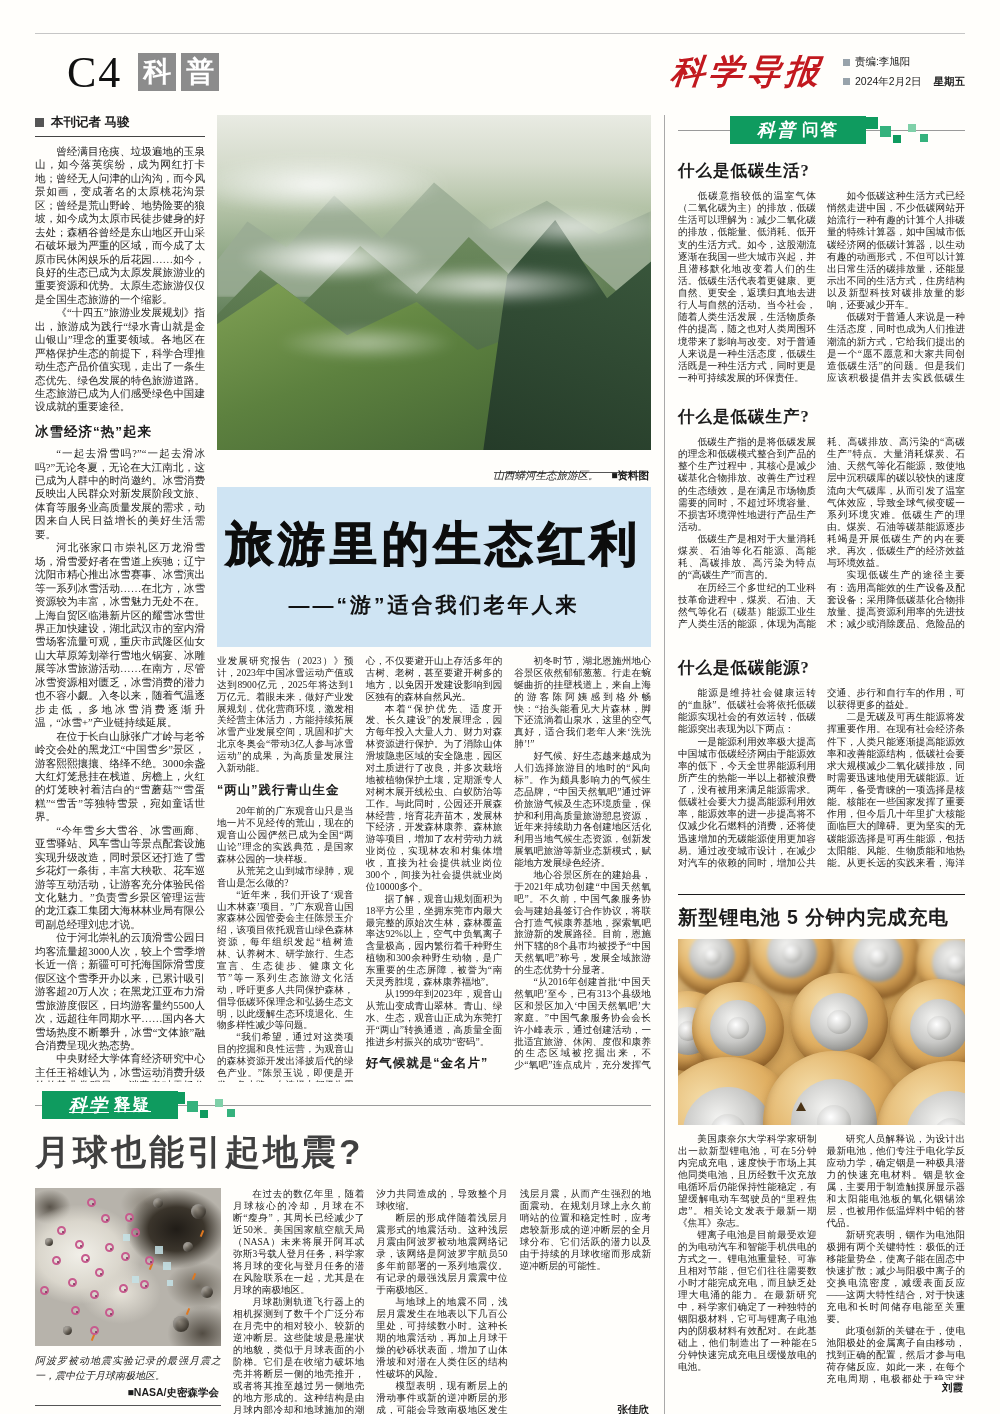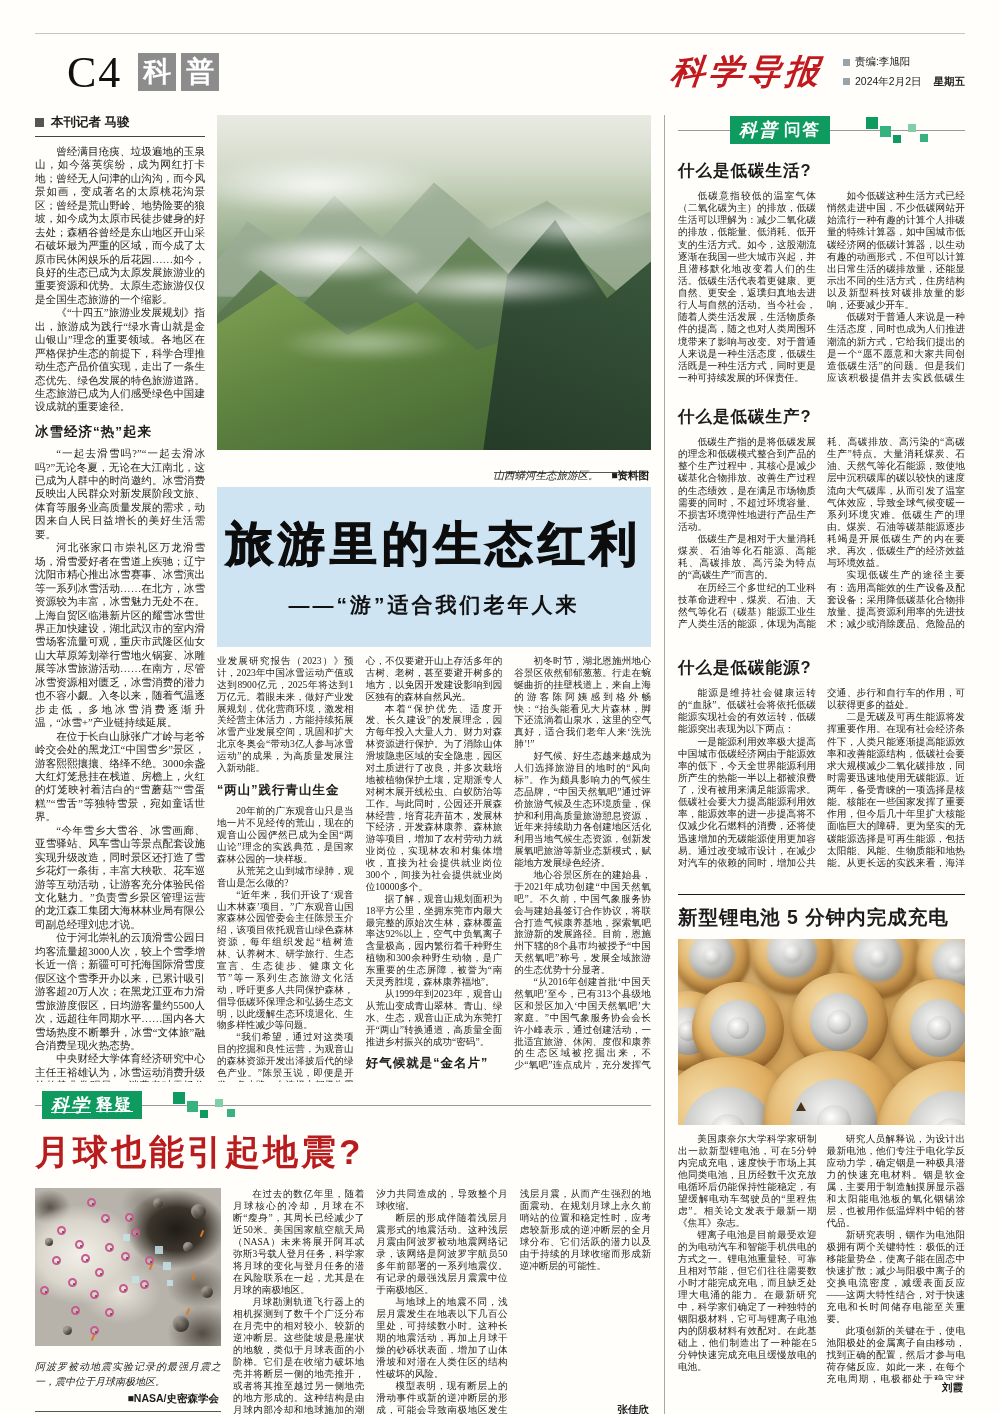--- a/index.html
+++ b/index.html
@@ -81,33 +81,33 @@
      letter-spacing:3px;margin-top:15px;color:#111;}
 
   .centerflow{margin-top:8px;height:438px;overflow:hidden;column-count:3;column-gap:12px;column-fill:auto;
      font-size:9.6px;line-height:1.24;}
   .centerflow h3{font-size:12.5px;}
 
   
   .badgerow{position:relative;height:30px;}
   .badgerow::before{content:"";position:absolute;left:0;right:0;top:15px;border-top:1px solid #9a9a9a;}
   .badge{position:absolute;top:1px;display:inline-flex;align-items:center;background:var(--green);
-     color:#fff;height:28px;padding:0 9px;}
+     color:#fff;height:28px;padding:0 27px;}
   .badge .cal{font-family:"Liberation Serif",serif;font-style:italic;font-weight:bold;font-size:18px;letter-spacing:2px;margin-right:5px;}
   .badge .plain{font-family:"Liberation Sans",sans-serif;font-weight:bold;font-size:16.5px;letter-spacing:2px;}
   .pix{position:absolute;top:2px;width:70px;height:28px;}
   .pix i{position:absolute;background:var(--green);}
   .pix i:nth-child(1){left:0;top:0;width:12px;height:12px;}
   .pix i:nth-child(2){left:14px;top:9px;width:11px;height:11px;background:#35b27d;}
   .pix i:nth-child(3){left:27px;top:18px;width:8px;height:8px;}
   .pix i:nth-child(4){left:42px;top:7px;width:8px;height:8px;background:#7fd0a8;}
   .pix i:nth-child(5){left:54px;top:17px;width:8px;height:8px;background:#35b27d;}
 
   
-  .qhead{font-family:Liberation Sans, sans-serif;font-size:16.5px;font-weight:bold;
+  .qhead{font-family:Liberation Serif, serif;font-size:16.5px;font-weight:bold;
      margin:15px 0 8px;letter-spacing:1px;}
   .twocol{column-count:2;column-gap:11px;column-fill:auto;overflow:hidden;font-size:9.7px;line-height:1.25;}
   .h-q1{height:201px;} .h-q2{height:206px;} .h-q3{height:196px;}
   .rdivider{border-top:1.5px solid #1a1a1a;margin:11px 0 9px;}
 
   .batttitle{font-family:"Liberation Sans","DejaVu Sans",sans-serif;font-size:19.5px;font-weight:bold;
      letter-spacing:1px;margin:2px 0 8px;}
   .battfig{position:relative;height:186px;overflow:hidden;
      background:linear-gradient(160deg,#e7c487 0%,#d8a95f 45%,#c2924b 100%);}
   .batt{position:absolute;border-radius:50%;
@@ -121,39 +121,39 @@
   .arrowmark{position:absolute;left:118px;bottom:14px;width:0;height:0;
      border-left:5px solid transparent;border-right:5px solid transparent;border-bottom:9px solid #4a3214;}
   .battext{position:relative;margin-top:8px;height:262px;overflow:hidden;}
   .battext .flow{column-count:2;column-gap:10px;column-fill:auto;height:100%;font-size:9.6px;line-height:1.25;}
   .author{position:absolute;right:0;bottom:0;background:#fffefb;padding:1px 2px 0 10px;
      font-family:"Liberation Sans",sans-serif;font-weight:bold;font-size:10.5px;}
 
   
   .moonband{margin-top:8px;}
   .moontitle{font-family:"Liberation Sans","DejaVu Sans",sans-serif;font-weight:900;font-size:35px;
-     letter-spacing:3px;margin:9px 0 12px;color:#b91c1c;}
+     letter-spacing:3px;margin:9px 0 12px;color:#404040;}
   .moongrid{display:flex;gap:12px;}
   .moonfigwrap{width:186px;flex:none;}
   .moonfig{position:relative;width:186px;height:158px;overflow:hidden;background:#b7b3ab;
      background-image:
        radial-gradient(70px 55px at 76% 26%,#201c17 0%,#3b352c 40%,rgba(59,53,44,0) 72%),
        radial-gradient(46px 34px at 88% 62%,#6d675d 0%,rgba(109,103,93,0) 70%),
        radial-gradient(80px 64px at 24% 42%,#f1efe8 0%,#dad6cc 52%,rgba(218,214,204,0) 78%),
        radial-gradient(56px 44px at 46% 66%,#e8e4da 0%,rgba(232,228,218,0) 72%),
        radial-gradient(34px 28px at 8% 12%,#59534a 0%,rgba(89,83,74,0) 62%),
        radial-gradient(40px 30px at 60% 10%,#8c867c 0%,rgba(140,134,124,0) 65%),
        radial-gradient(50px 40px at 90% 92%,#524c43 0%,rgba(82,76,67,0) 70%);}
   .crater{position:absolute;border-radius:50%;background:radial-gradient(circle at 40% 35%,#8d867b,#3f3a32 70%);
      box-shadow:inset 2px 2px 3px rgba(255,255,255,.35);}
   .mk{position:absolute;width:9px;height:9px;border:2px solid #c75b8e;border-radius:50%;background:rgba(255,255,255,.15);}
   .mk::after{content:"";position:absolute;left:2.5px;top:2.5px;width:2px;height:2px;background:#7a2d55;border-radius:50%;}
   .aq{position:absolute;background:#c4e2e6;opacity:.85;}
   .ot{position:absolute;width:2px;height:7px;background:#e07820;transform:rotate(22deg);}
-  .mooncap{font-size:10px;font-style:italic;line-height:1.5;margin-top:13px;text-align:justify;}
+  .mooncap{font-size:10px;font-style:italic;line-height:1.5;margin-top:7px;text-align:justify;}
   .mooncredit{display:block;text-align:right;font-style:normal;font-family:"Liberation Sans",sans-serif;
      font-weight:bold;font-size:10.5px;border-bottom:1px solid #555;padding:2px 2px 4px 0;}
   .moontext{position:relative;flex:1;height:228px;overflow:hidden;}
   .moontext .flow{column-count:3;column-gap:12px;column-fill:auto;height:100%;font-size:9.6px;line-height:1.25;}
 </style>
 </head>
 <body>
 
 <div class="page">
   <div class="topline"></div>

